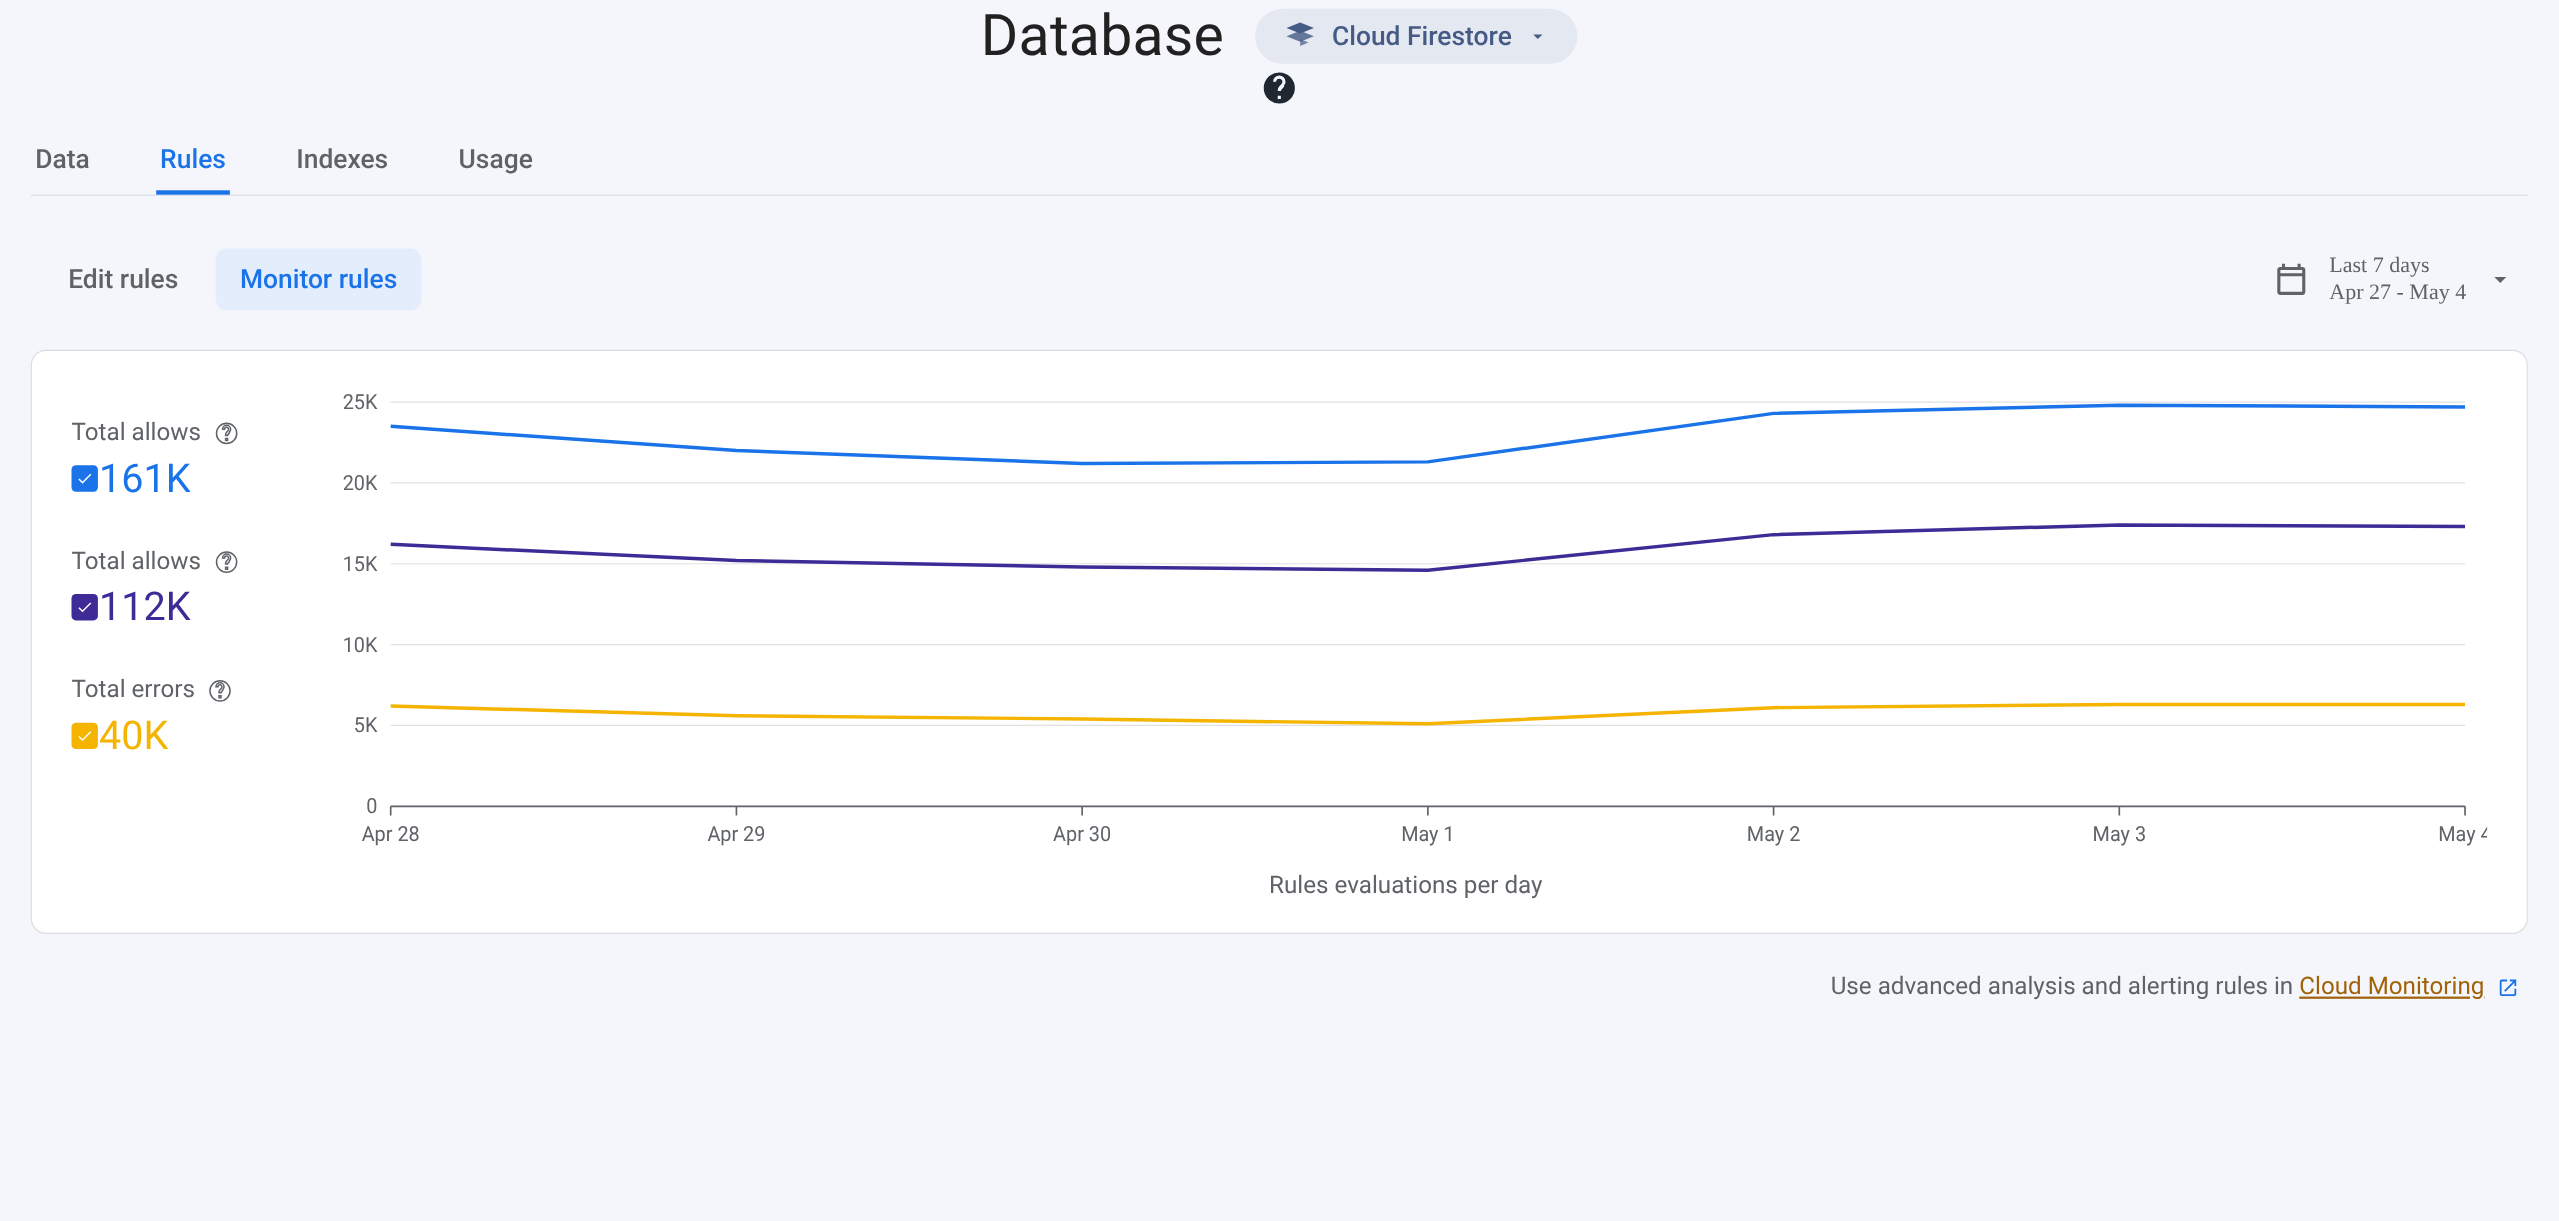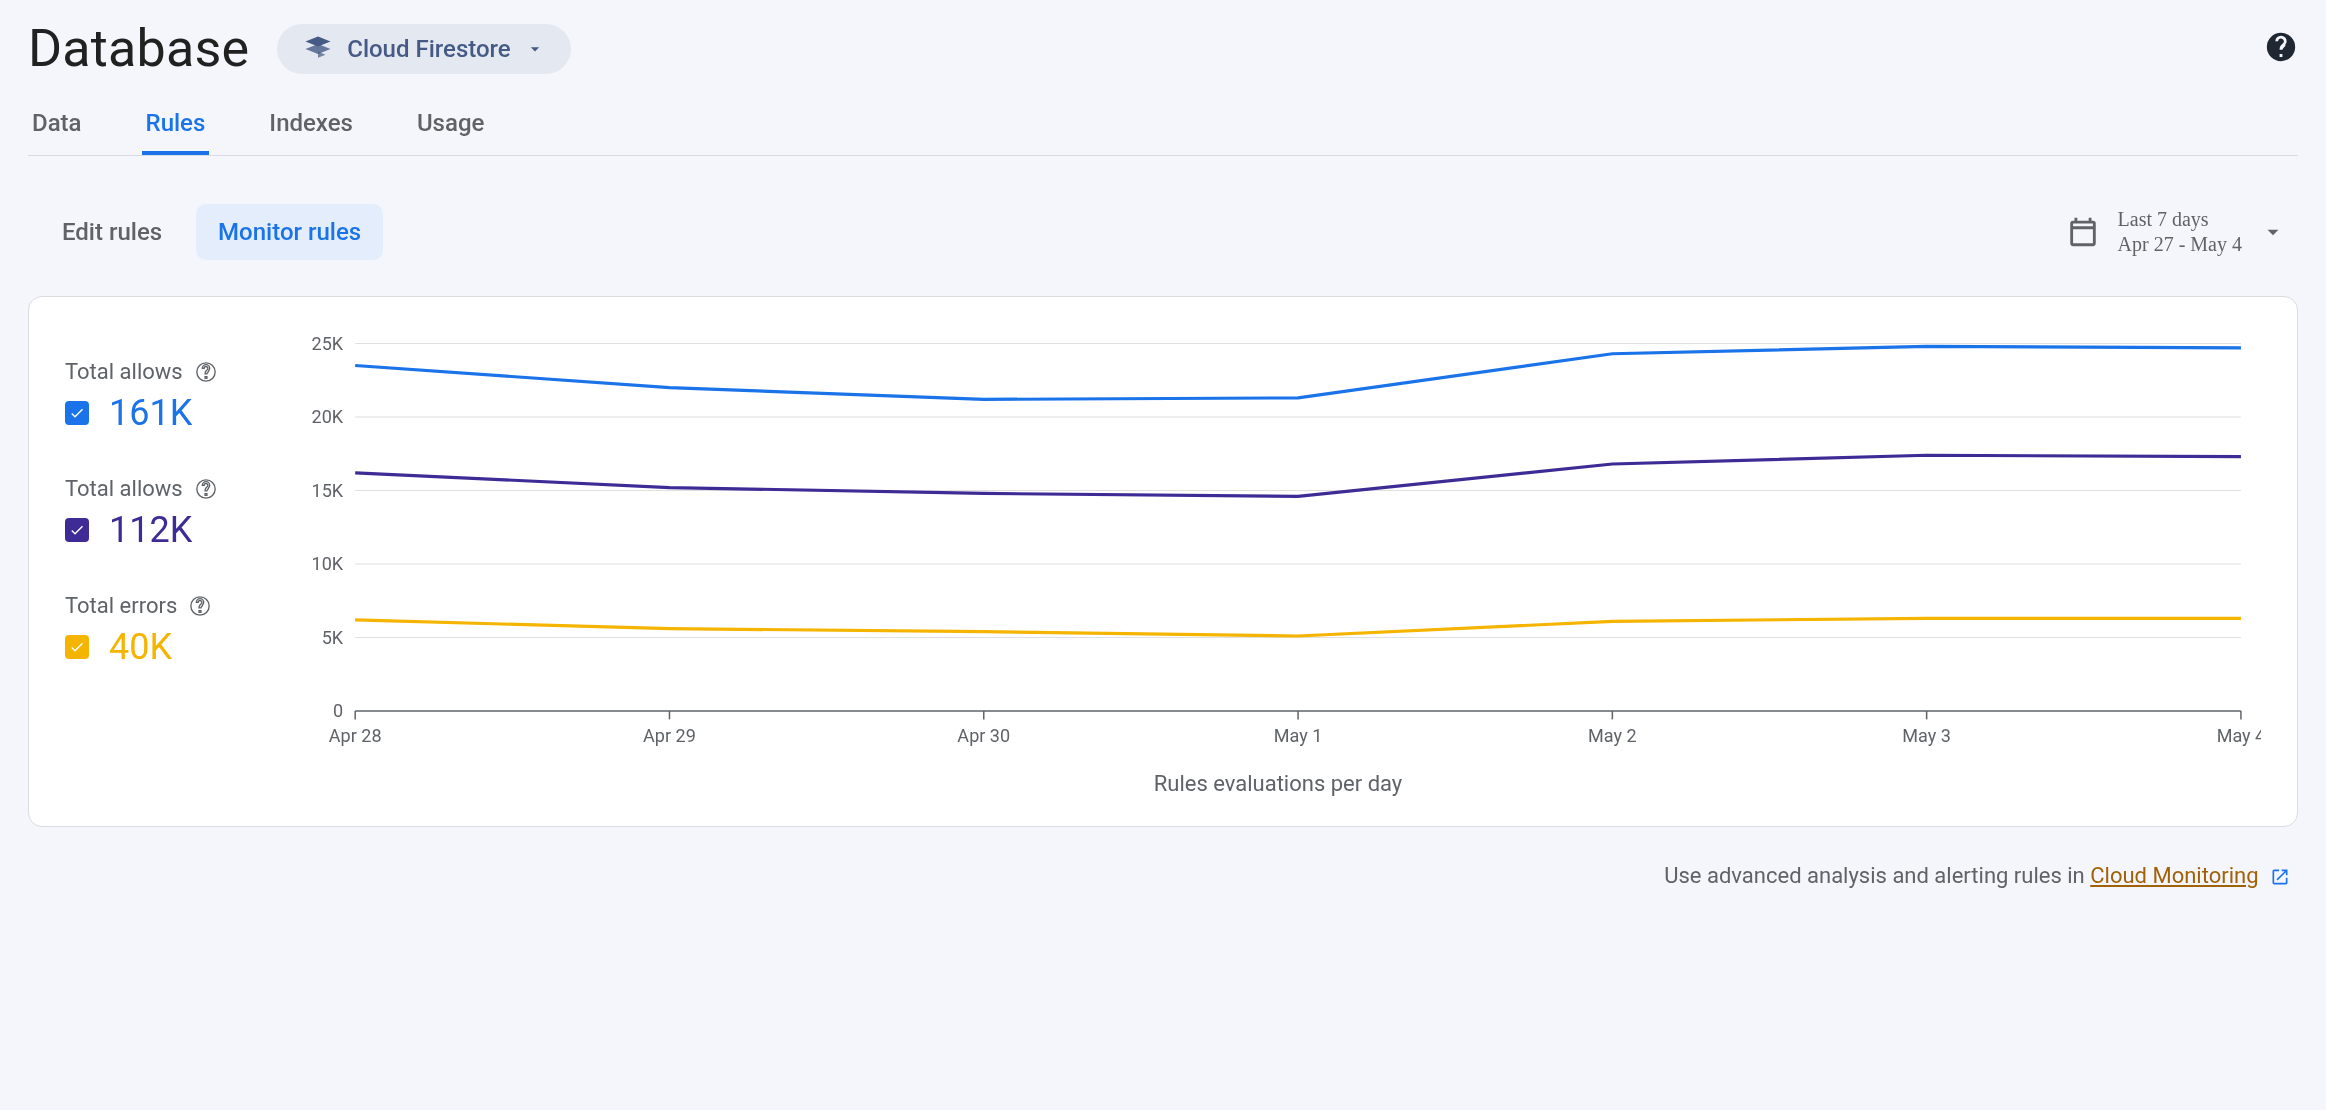--- a/index.html
+++ b/index.html
@@ -8,21 +8,22 @@
     background: #f4f6fb;
     color: #212121;
     width: 2326px;
   }
 
   .page { padding: 0 28px 40px 28px; }
 
   
   .header-row {
     display: flex; align-items: center; justify-content: space-between;
-    padding: 18px 0 30px 0;
+    padding: 2px 0 30px 0;
+    flex-direction: column;
   }
   .header-left { display:flex; align-items:center; gap:28px; }
   .page-title { font-size:52px; font-weight:400; color:#212121; letter-spacing:0.2px; }
   .db-pill {
     display:flex; align-items:center; gap:14px;
     background:#e4e8f1; border-radius:40px;
     padding:10px 26px; cursor:pointer;
     color:#455a85; font-size:24px; font-weight:500;
   }
   .db-pill svg.chev { width:20px; height:20px; fill:#455a85; }
@@ -61,21 +62,21 @@
     margin-top:36px; background:#fff; border:1px solid #dadce0; border-radius:14px;
     padding:36px 36px 30px 36px;
   }
   .card-body { display:flex; gap:10px; }
 
   
   .legend-col { width:220px; padding-top:26px; display:flex; flex-direction:column; gap:42px; }
   .legend-item { }
   .legend-label-row { display:flex; align-items:center; gap:12px; color:#5f6368; font-size:22px; }
   .legend-label-row svg.q { width:22px; height:22px; fill:#5f6368; cursor:pointer; }
-  .legend-value-row { display:flex; align-items:center; gap:20px; margin-top:8px;text-align:right; }
+  .legend-value-row { display:flex; align-items:center; gap:1px; margin-top:8px;text-align:right; }
   .legend-check {
     width:24px; height:24px; border-radius:4px; display:flex; align-items:center; justify-content:center;
     cursor:pointer;
   }
   .legend-check svg { width:16px; height:16px; fill:#fff; }
   .legend-value { font-size:36px; font-weight:400; }
   .c-blue { color:#1a73e8; } .bg-blue { background:#1a73e8; }
   .c-purple { color:#3f2b96; } .bg-purple { background:#3f2b96; }
   .c-gold { color:#f4b400; } .bg-gold { background:#f4b400; }
 

